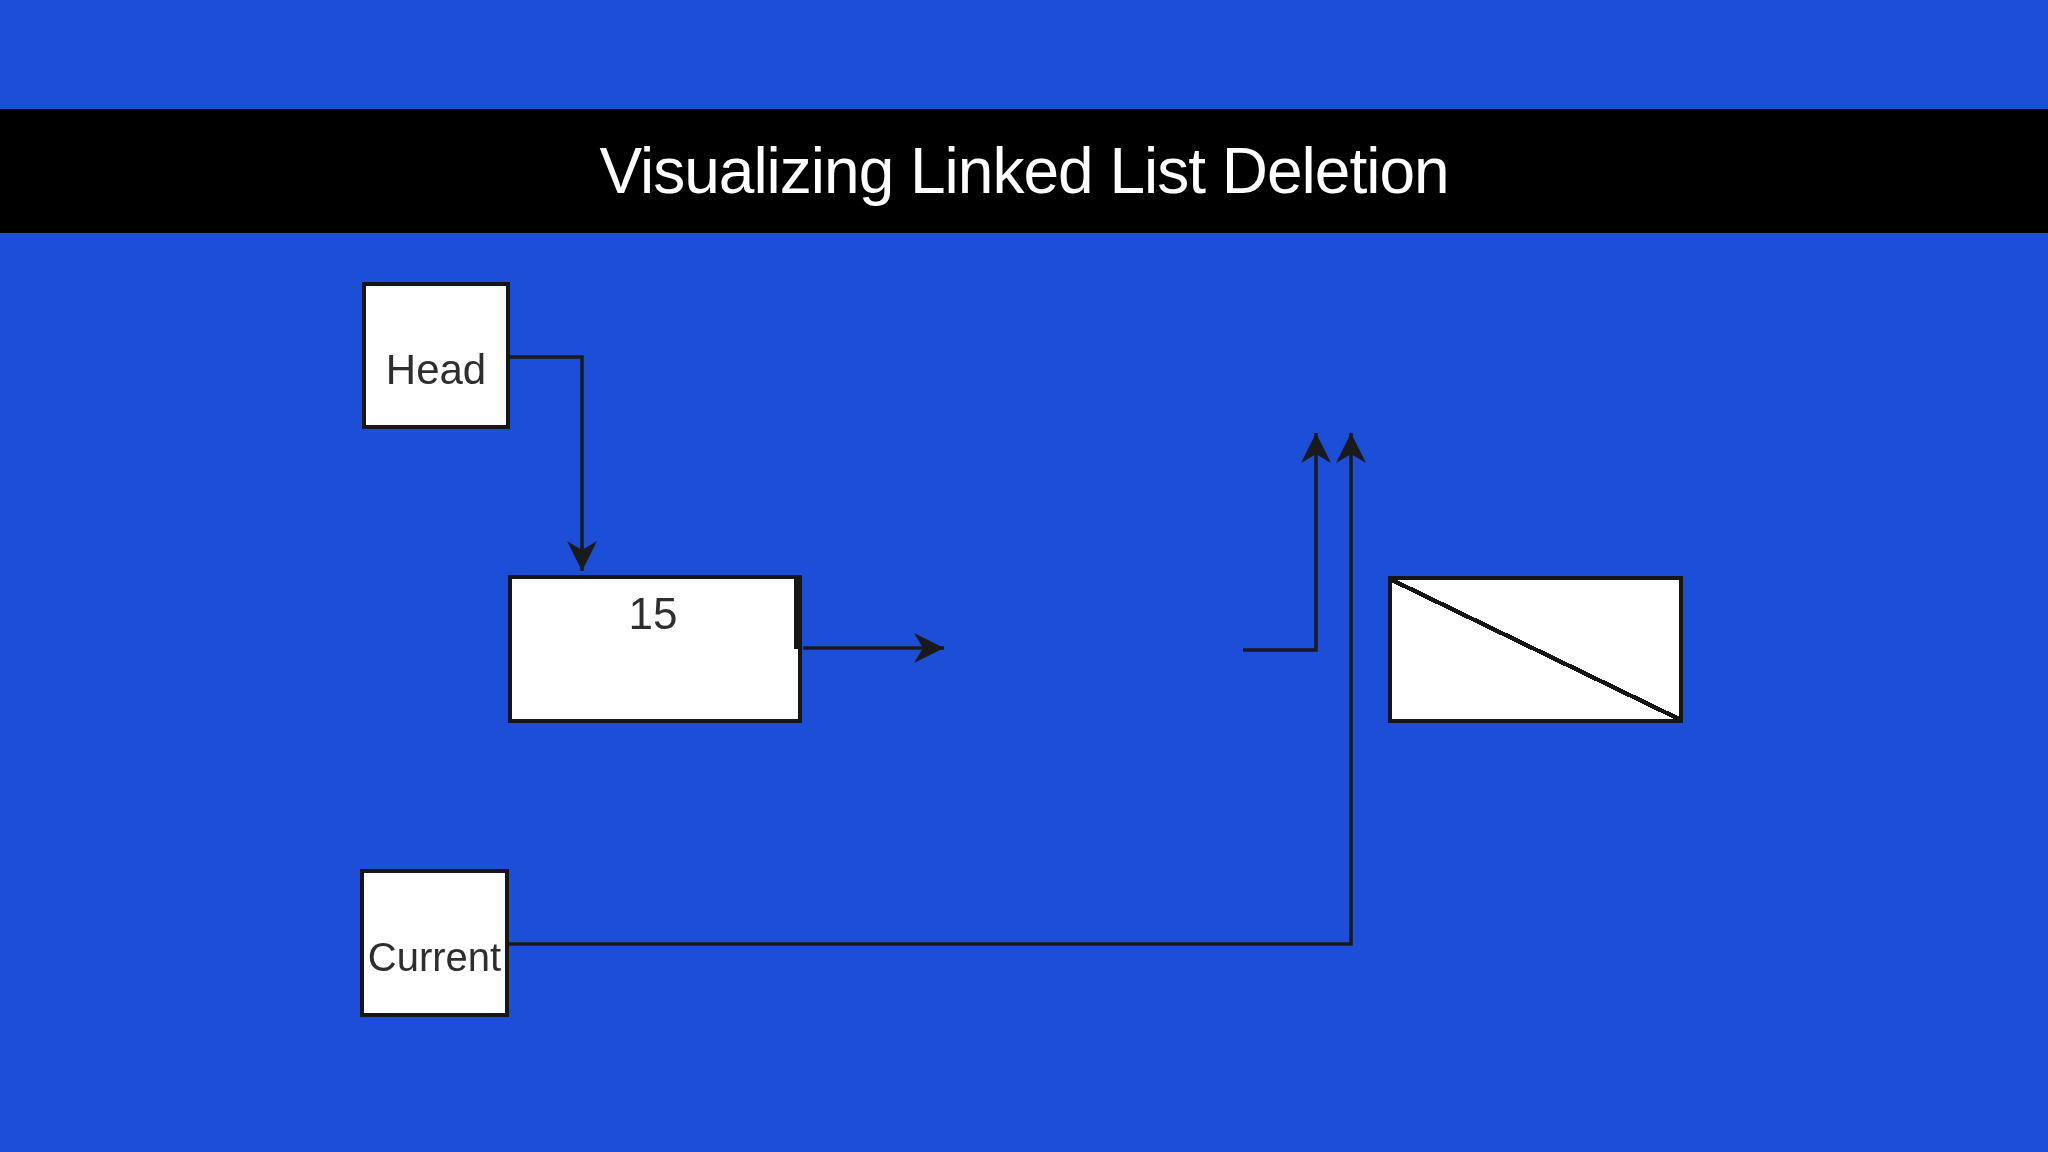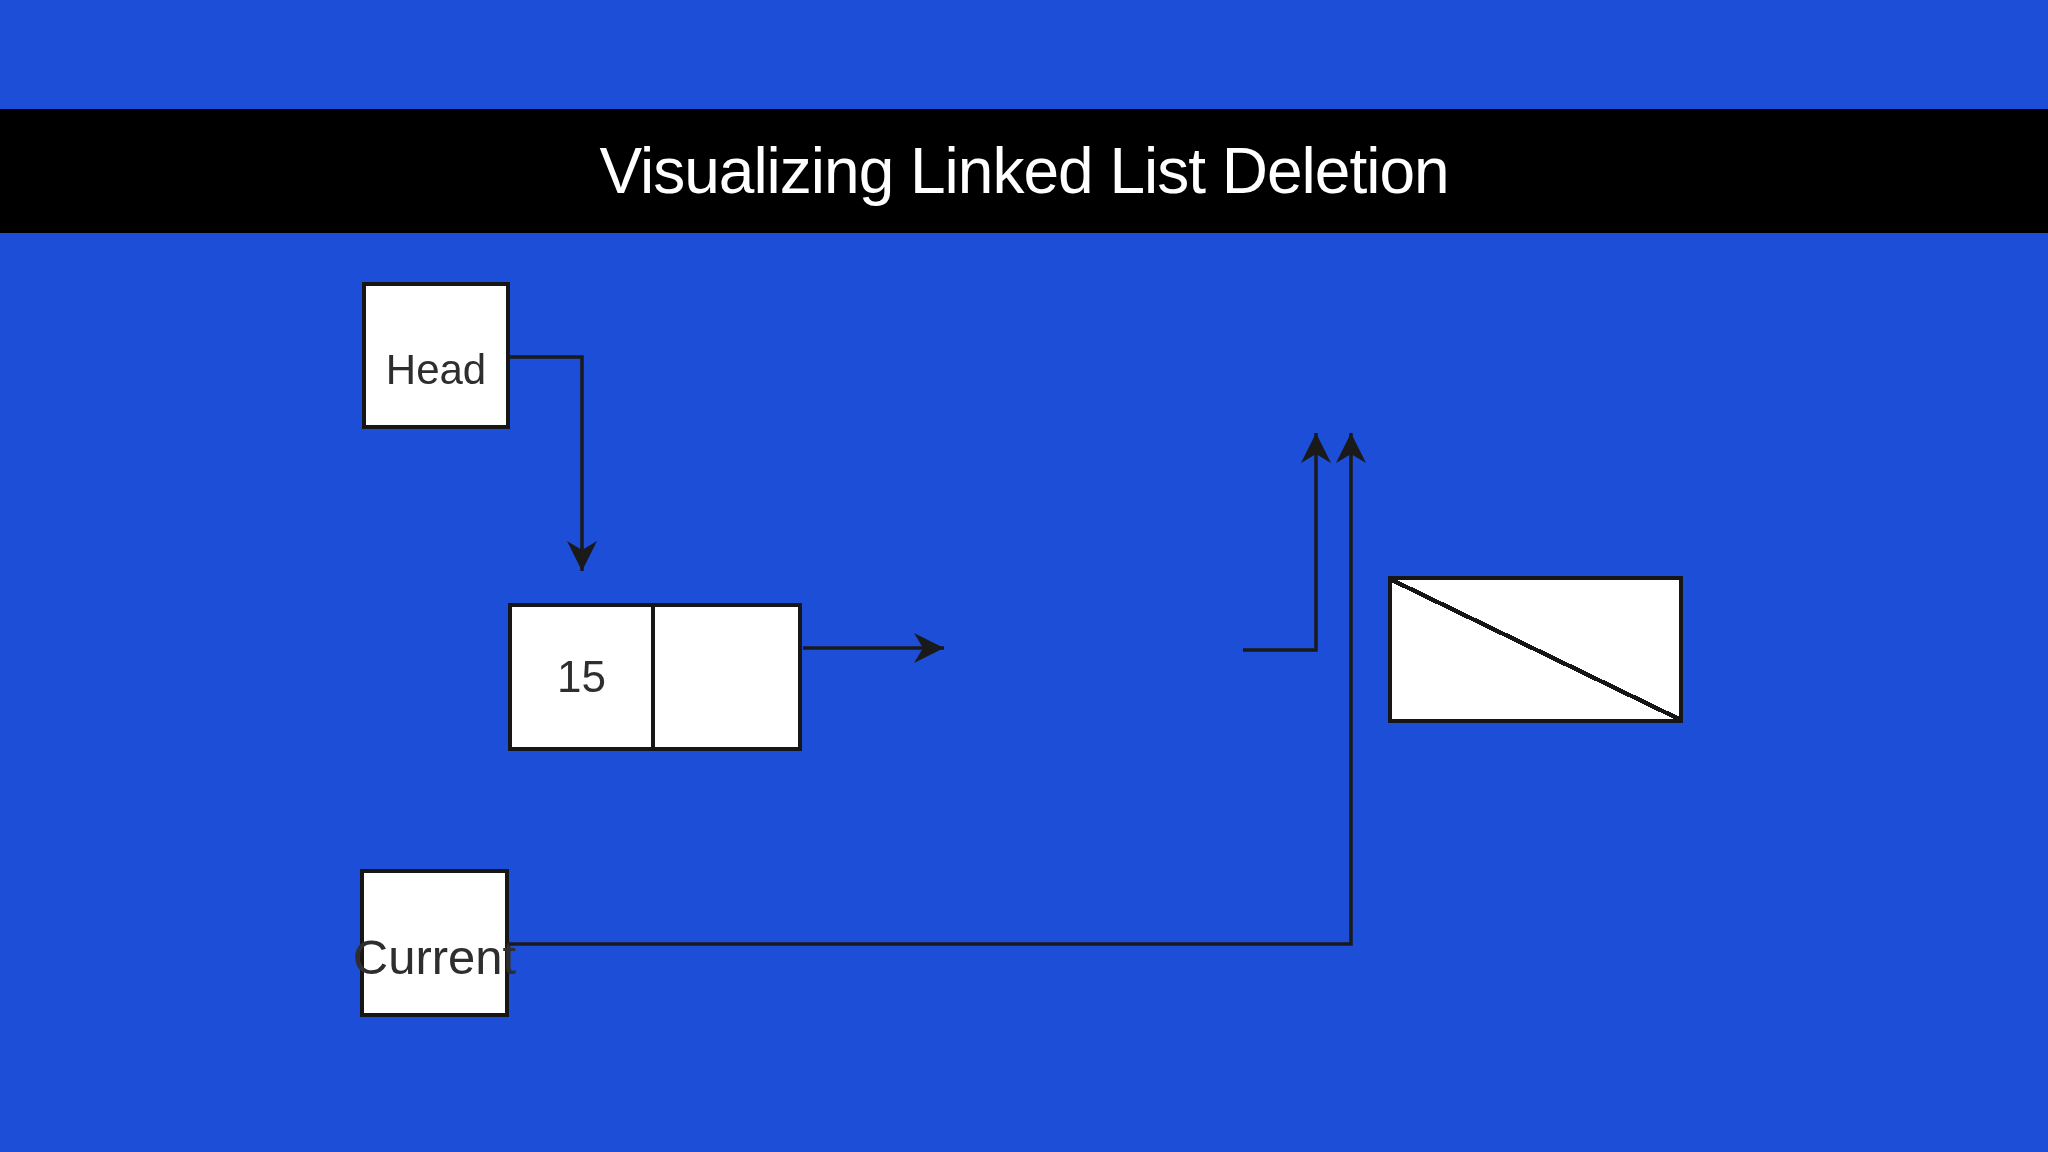--- a/index.html
+++ b/index.html
@@ -35,21 +35,21 @@
     position: absolute;
     box-sizing: border-box;
     border: 4px solid #161616;
     background: #ffffff;
     display: flex;
     align-items: center;
     justify-content: center;
     color: #2e2e2e;
   }
   #head-box { left: 362px; top: 282px; width: 148px; height: 147px; font-size: 42px; }
-  #current-box { left: 360px; top: 869px; width: 149px; height: 148px; font-size: 49px; }
+  #current-box { left: 360px; top: 869px; width: 149px; height: 148px; font-size: 40px; }
   .ptr-label { white-space: nowrap; margin-top: 28px; }
 
   
   .node {
     position: absolute;
     box-sizing: border-box;
     border: 4px solid #161616;
     background: #ffffff;
     display: flex;
   }
@@ -63,21 +63,21 @@
     color: #2e2e2e;
   }
   .node .cell.data { border-right: 4px solid #161616; }
   .node .cell.null-slash {
     background: linear-gradient(to top right,
       transparent calc(50% - 2.2px),
       #161616 calc(50% - 2.2px),
       #161616 calc(50% + 2.2px),
       transparent calc(50% + 2.2px));
   }
-  #node-15 { left: 508px; top: 603px; width: 294px; height: 148px; }
+  #node-15 { left: 508px; top: 575px; width: 294px; height: 148px; flex-direction: column; }
   #node-30 { left: 948px; top: 575px; width: 295px; height: 148px; }
   #node-45 { left: 1242px; top: 282px; width: 294px; height: 147px; }
   #node-60 { left: 1388px; top: 576px; width: 295px; height: 147px; }
 
   
   svg.connectors {
     position: absolute;
     left: 0; top: 0;
     width: 2048px; height: 1152px;
     pointer-events: none;

